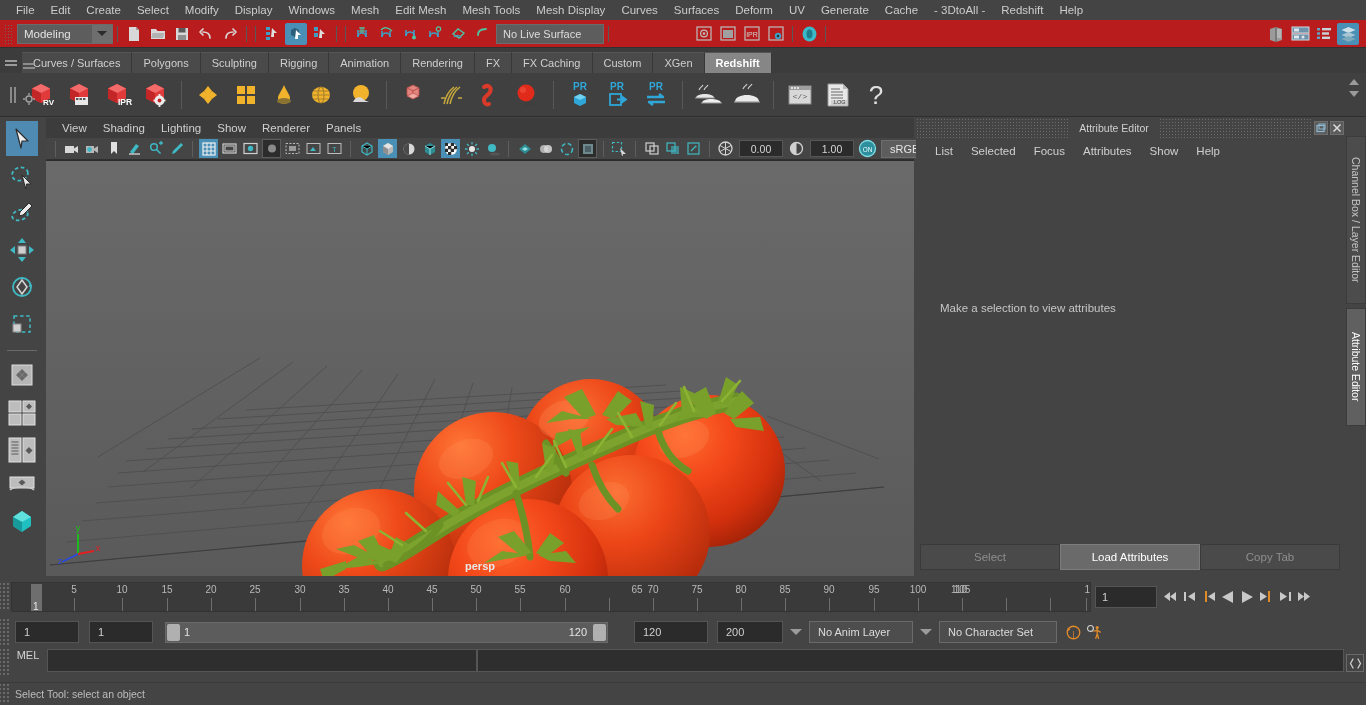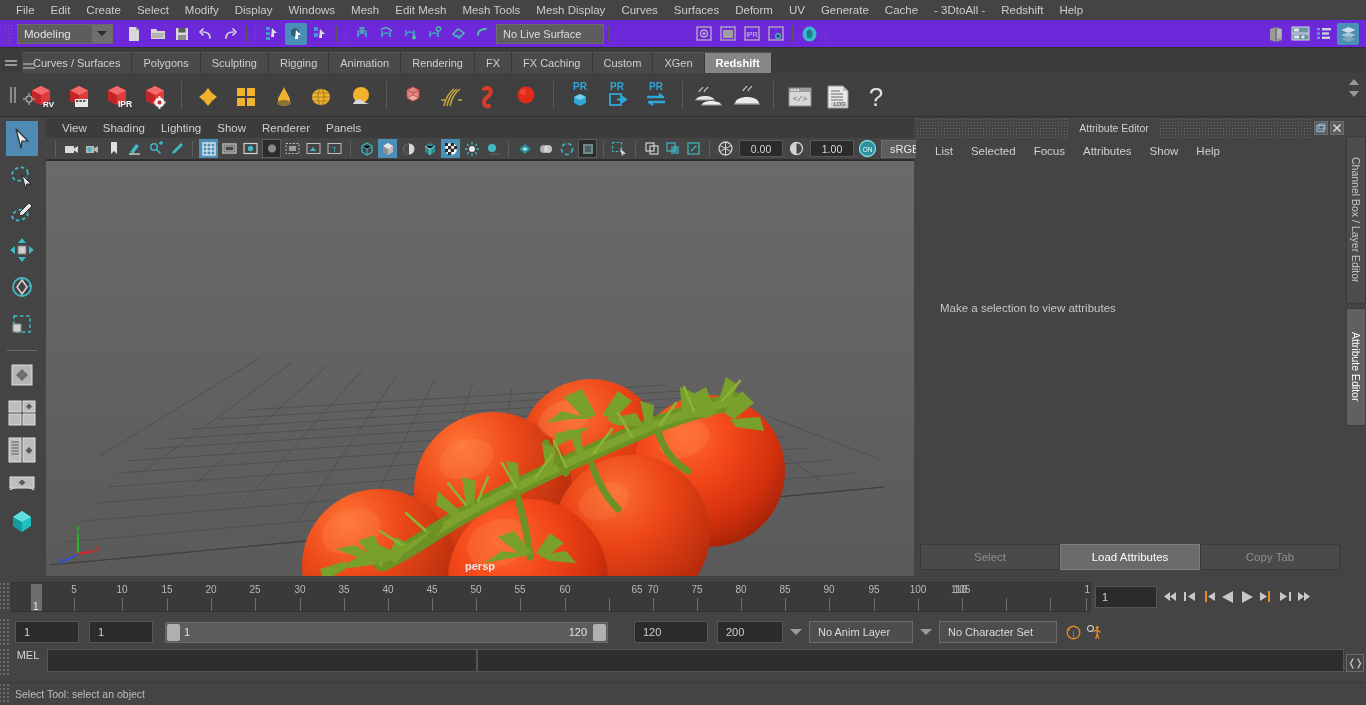--- a/index.html
+++ b/index.html
@@ -18,21 +18,21 @@
     background:#444444; display:flex; align-items:center; padding-left:8px;
   }
   .menubar .mi{
     padding:0 8px; height:20px; line-height:20px;
     color:#cccccc; font-size:11.5px; white-space:nowrap; cursor:default;
   }
 
   
   .statusline{
     position:absolute; left:0; top:20px; width:1366px; height:28px;
-    background:#6d28d9; display:flex; align-items:center;
+    background:#b91c1c; display:flex; align-items:center;
     border-bottom:1px solid #303030;
   }
   .gripv{
     width:10px; height:22px; margin:0 2px 0 3px;
     background-image:radial-gradient(#6a6a6a 0.8px, transparent 0.9px);
     background-size:3px 3px; background-position:1px 1px;
     opacity:.85; flex:0 0 auto;
   }
   .modesel{
     position:relative; width:96px; height:20px; margin-left:2px;
@@ -80,21 +80,21 @@
   
   .shelfrow{
     position:absolute; left:0; top:73px; width:1366px; height:44px;
     background:#404040; display:flex; align-items:center;
     border-bottom:1px solid #2e2e2e;
   }
   .shelfrow .tgrip{
     width:22px;height:44px;display:flex;align-items:center;justify-content:center;
   }
   .shelfrow .tgrip b{display:block;width:2px;height:16px;background:#8a8a8a;box-shadow:4px 0 0 #8a8a8a;}
-  .shbtn{ width:34px;height:34px; margin:0 2px; display:flex;align-items:flex-end;justify-content:center;flex:0 0 auto;}
+  .shbtn{ width:34px;height:34px; margin:0 2px; display:flex;align-items:center;justify-content:center;flex:0 0 auto;}
   .shsep{ width:1px;height:28px;background:#585858;margin:0 7px;flex:0 0 auto;}
   .shelf-scroll{ position:absolute; right:2px; top:73px; width:20px; height:44px; }
   .shelf-scroll i{
     display:block;width:0;height:0;border-left:5px solid transparent;border-right:5px solid transparent;
     margin:6px auto;
   }
   .shelf-scroll i.up{ border-bottom:6px solid #9a9a9a;}
   .shelf-scroll i.dn{ border-top:6px solid #9a9a9a;}
 
   

